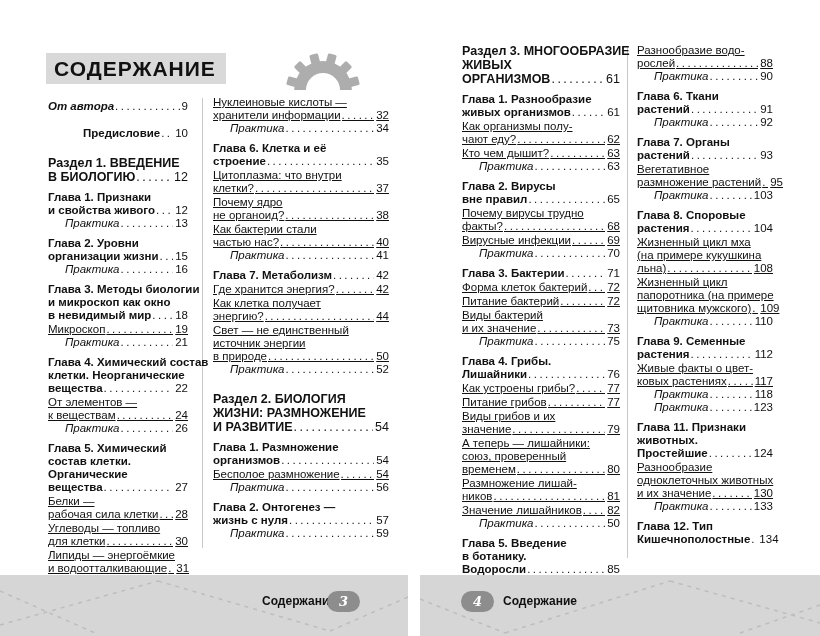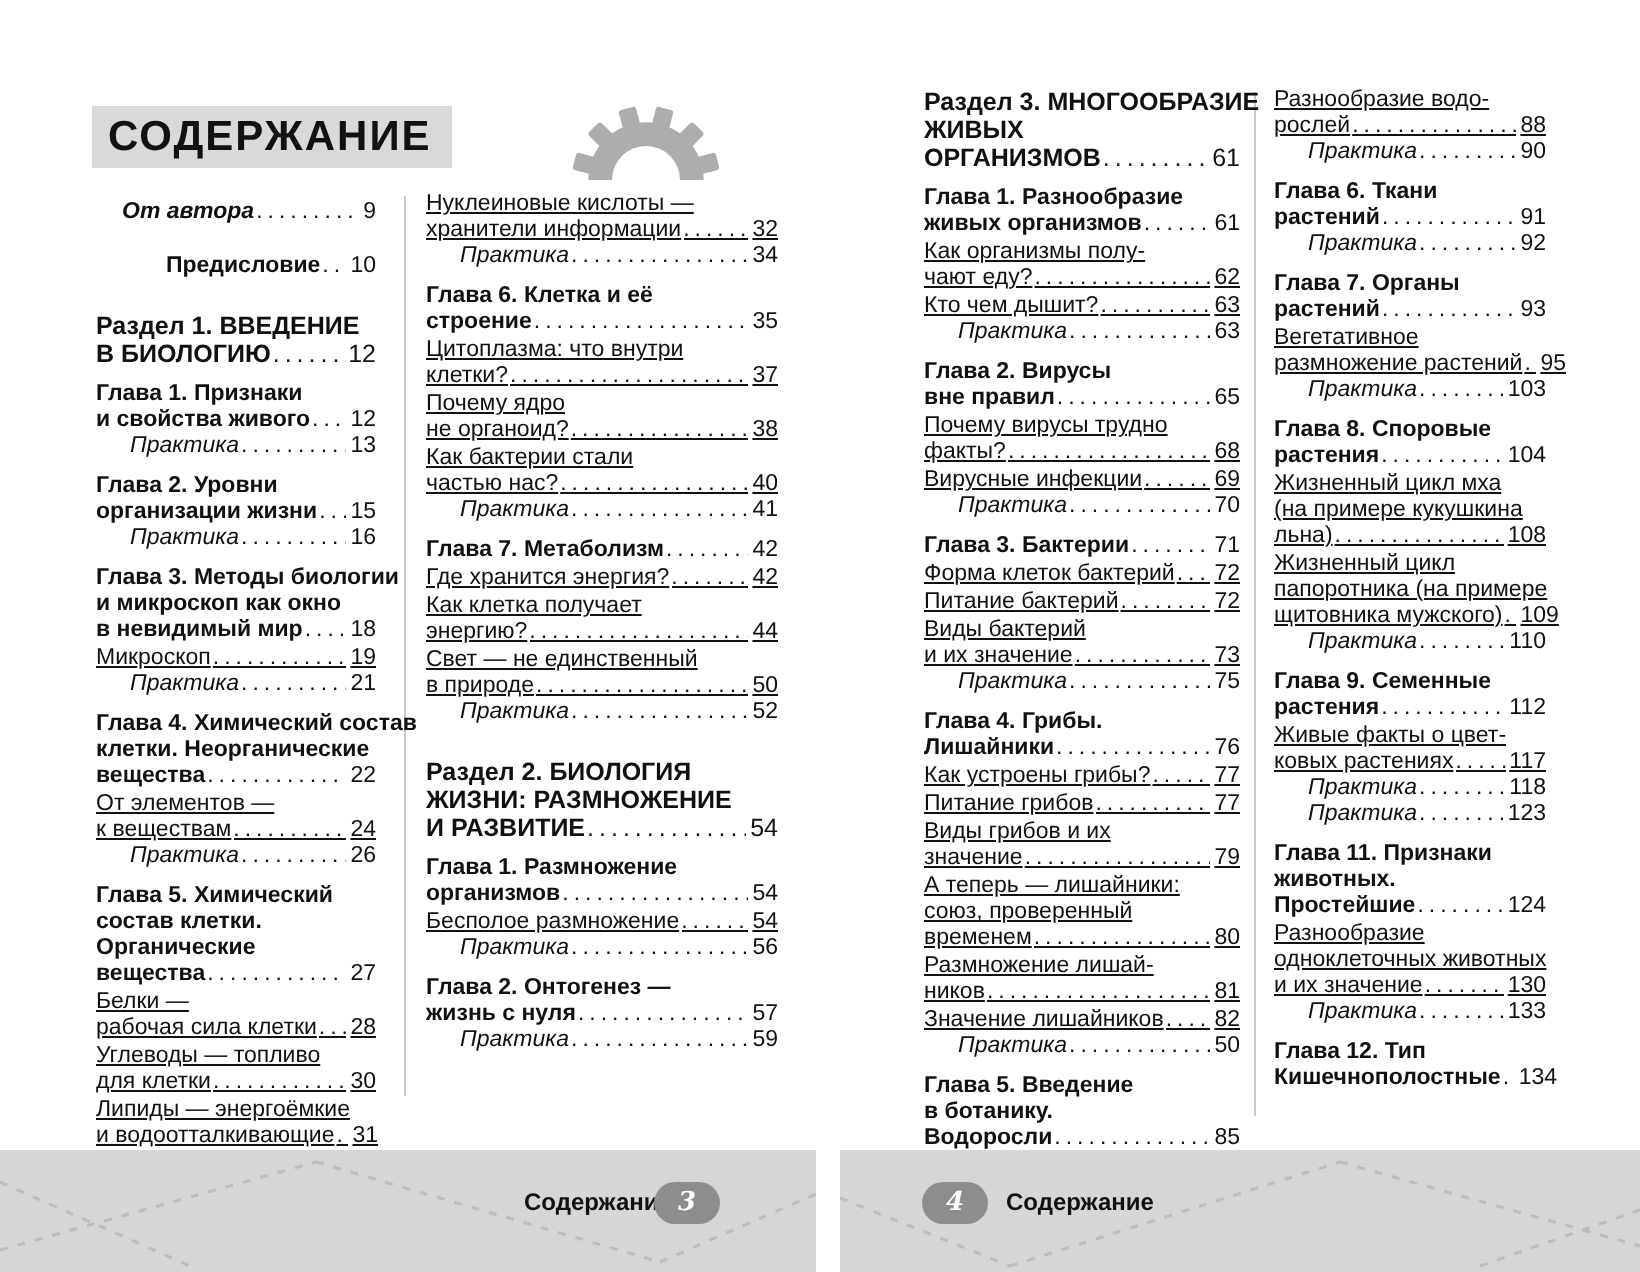--- a/index.html
+++ b/index.html
@@ -21,21 +21,21 @@
   .d1{left:202px;top:98px;height:450px;}
   .d2{left:627px;top:46px;height:512px;}
 
   .col{position:absolute;font-size:11.5px;line-height:13px;}
   .col1{left:48px;top:100px;width:140px;}
   .col2{left:213px;top:96px;width:176px;}
   .col3{left:462px;top:44px;width:158px;}
   .col4{left:637px;top:44px;width:136px;}
 
   .entry{margin-top:0;}
-  .entry.author{font-weight:bold;font-style:italic;margin-left:13px;}
+  .entry.author{font-weight:bold;font-style:italic;}
   .entry.intro{font-weight:bold;margin-top:14px;padding-left:35px;}
   .entry.section{font-weight:bold;font-size:12.5px;margin-top:16px;line-height:14px;}
   .entry.chapter{font-weight:bold;margin-top:7px;}
   .entry.sub{font-weight:normal;margin-top:1px;text-decoration:underline;}
   .entry.practice{font-style:italic;padding-left:17px;margin-top:0;}
   .col .entry:first-child{margin-top:0;}
 
   .tline{white-space:nowrap;}
   .tline.last{display:flex;align-items:baseline;}
   .lbl{flex:0 0 auto;}
@@ -287,20 +287,21 @@
       <div class="entry sub">
         <div class="tline">Как клетка получает</div>
         <div class="tline last">
           <span class="lbl">энергию?</span>
           <span class="dots"></span>
           <span class="pg">44</span>
         </div>
       </div>
       <div class="entry sub">
         <div class="tline">Свет — не единственный</div>
+        <div class="tline">источник энергии</div>
         <div class="tline last">
           <span class="lbl">в природе</span>
           <span class="dots"></span>
           <span class="pg">50</span>
         </div>
       </div>
       <div class="entry practice">
         <div class="tline last">
           <span class="lbl">Практика</span>
           <span class="dots"></span>

